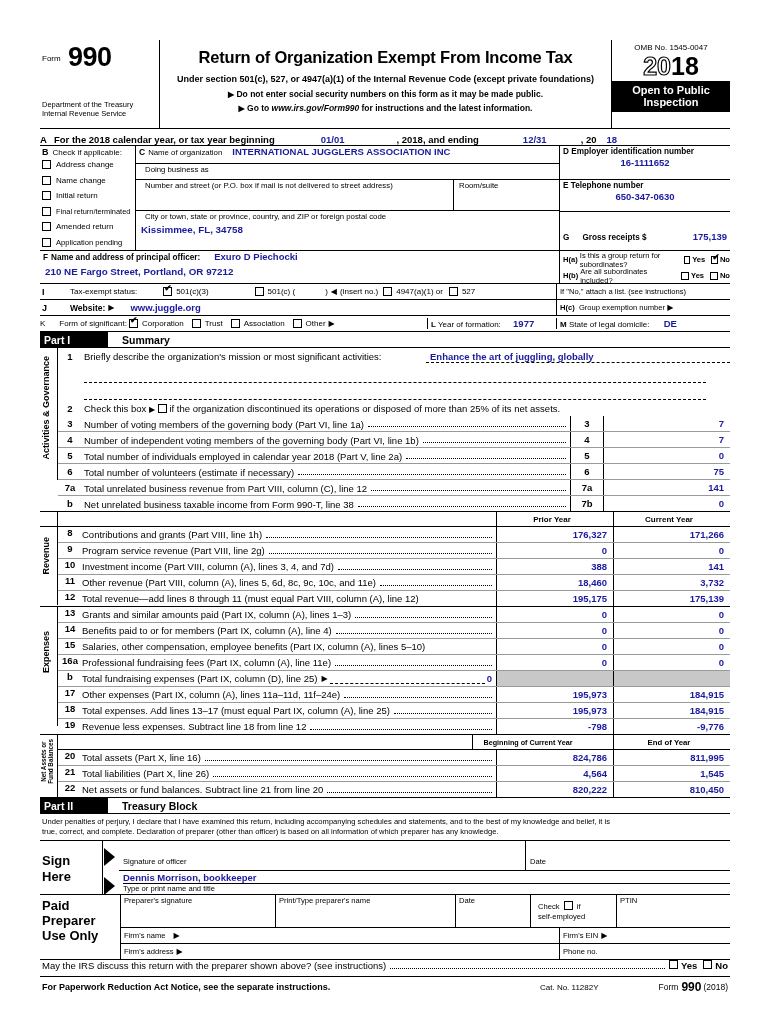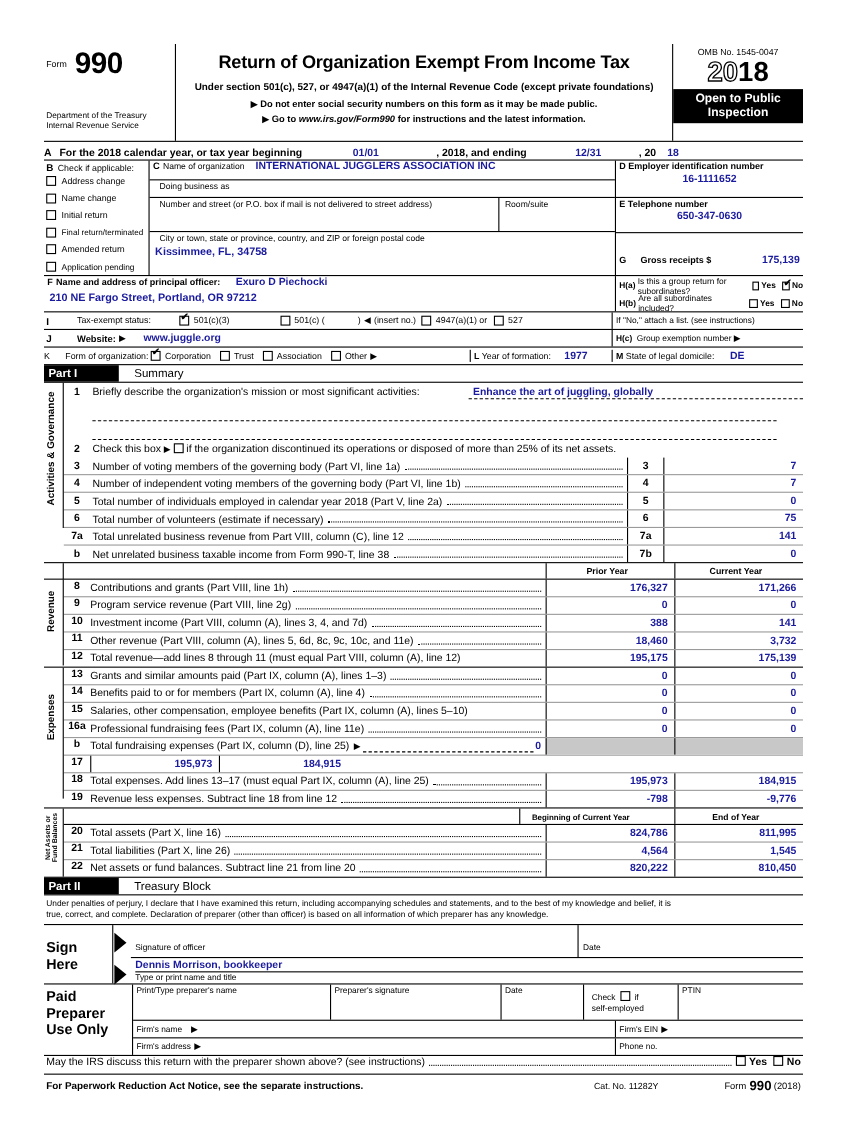--- a/index.html
+++ b/index.html
@@ -144,21 +144,21 @@
   }
   .partbox{
     background:#000;color:#fff;
     font-size:10.5px;font-weight:bold;
     padding:2px 6px 1px 4px;
     width:68px;
     height:15px;
     box-sizing:border-box;
     line-height:13px;
   }
-  .parttitle{font-size:10.5px;font-weight:normal;padding-left:14px;}
+  .parttitle{font-size:10.5px;font-weight:bold;padding-left:14px;}
   
   .body{display:flex;border-bottom:1.5px solid #000;}
   .sidecol{
     width:17px;
     border-right:1px solid #000;
     position:relative;
     flex-shrink:0;
   }
   .sidelbl{
     position:absolute;
@@ -440,21 +440,21 @@
       <b>H(c)</b>
       <span style="padding-left:2px;">Group exemption number</span>
       <span class="arrow">▶</span>
       <span class="val"></span>
     </div>
   </div>
 
   <div class="krow">
     <div class="k-left">
       <span class="ltr">K</span>
-      <span style="padding-left:14px;">Form of organization:</span>
+      <span style="padding-left:14px;">Form of significant:</span>
       <span class="cbx checked" style="margin-left:2px;"></span>
       <span style="padding-left:4px;">Corporation</span>
       <span class="cbx" style="margin-left:8px;"></span>
       <span style="padding-left:4px;">Trust</span>
       <span class="cbx" style="margin-left:8px;"></span>
       <span style="padding-left:4px;">Association</span>
       <span class="cbx" style="margin-left:8px;"></span>
       <span style="padding-left:4px;">Other</span>
       <span class="arrow" style="padding-left:3px;">▶</span>
     </div>
@@ -668,20 +668,24 @@
               <span>Total fundraising expenses (Part IX, column (D), line 25)</span>
               <span class="arrow" style="padding:0 2px 0 4px;">▶</span>
               <span style="flex:1;border-bottom:1px dashed #000;height:10px;margin-right:2px;"></span>
               <span class="val" style="padding-right:4px;">0</span>
             </span>
             <span class="mcol shaded"></span>
             <span class="mcol shaded"></span>
           </div>
           <div class="mrow hlineg">
             <span class="lno">17</span>
+            <span class="mlabel dotrow">
+                  <span>Other expenses (Part IX, column (A), lines 11a–11d, 11f–24e)</span>
+                  <span class="dots"></span>
+                </span>
             <span class="mcol val">195,973</span>
             <span class="mcol val">184,915</span>
           </div>
           <div class="mrow hlineg">
             <span class="lno">18</span>
             <span class="mlabel dotrow">
                   <span>Total expenses. Add lines 13–17 (must equal Part IX, column (A), line 25)</span>
                   <span class="dots"></span>
                 </span>
             <span class="mcol val">195,973</span>
@@ -782,26 +786,26 @@
   </div>
 
   <div class="prep">
     <div class="prep-left">
       <div>Paid</div>
       <div>Preparer</div>
       <div>Use Only</div>
     </div>
     <div class="prep-right">
       <div class="prow" style="height:32px;">
+        <div class="pcell" style="width:155px;">
+          <span>Preparer's signature</span>
+          <div class="val" style="font-size:9px;"></div>
+        </div>
         <div class="pcell" style="width:180px;">
           <span>Print/Type preparer's name</span>
-          <div class="val" style="font-size:9px;"></div>
-        </div>
-        <div class="pcell" style="width:155px;">
-          <span>Preparer's signature</span>
           <div class="val" style="font-size:9px;"></div>
         </div>
         <div class="pcell" style="width:75px;">
           <span>Date</span>
           <div class="val" style="font-size:9px;"></div>
         </div>
         <div class="pcell" style="width:86px;display:flex;align-items:center;">
           <div style="padding-left:4px;line-height:10px;">
             <span>Check</span>
             <span class="cbx" style="margin:0 2px;"></span>

